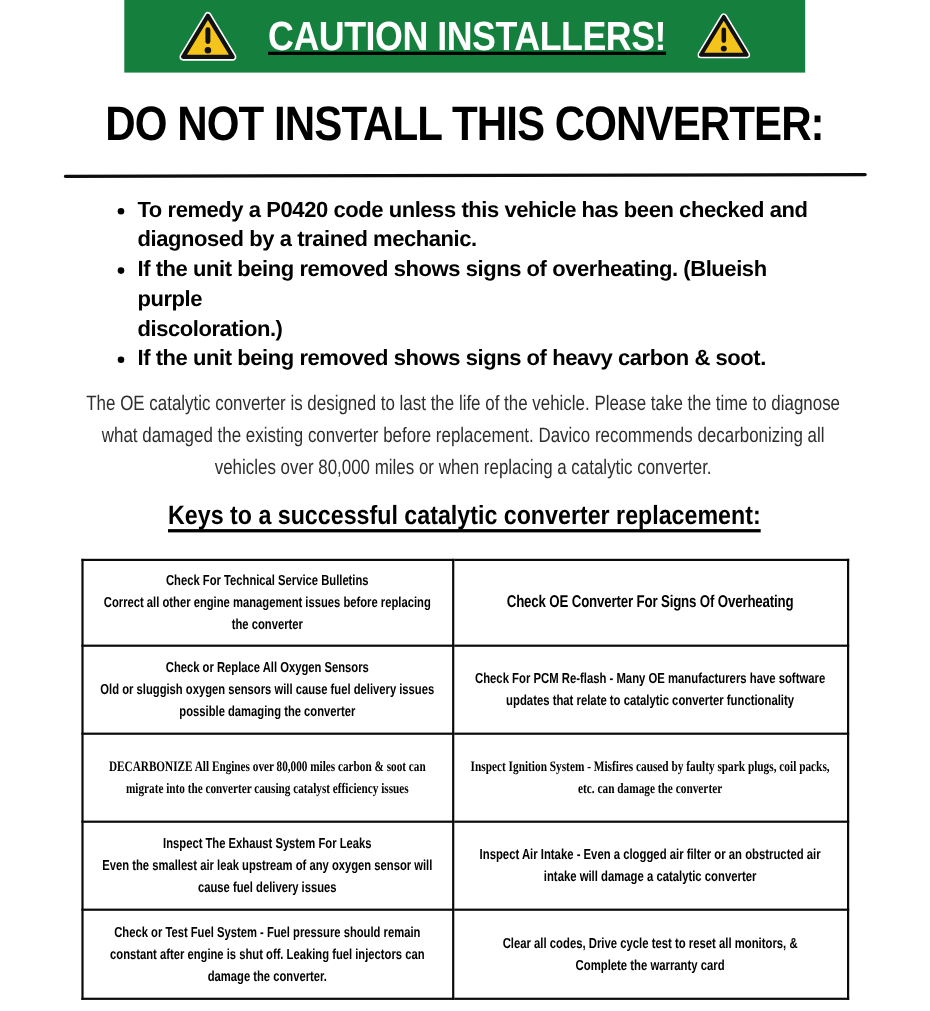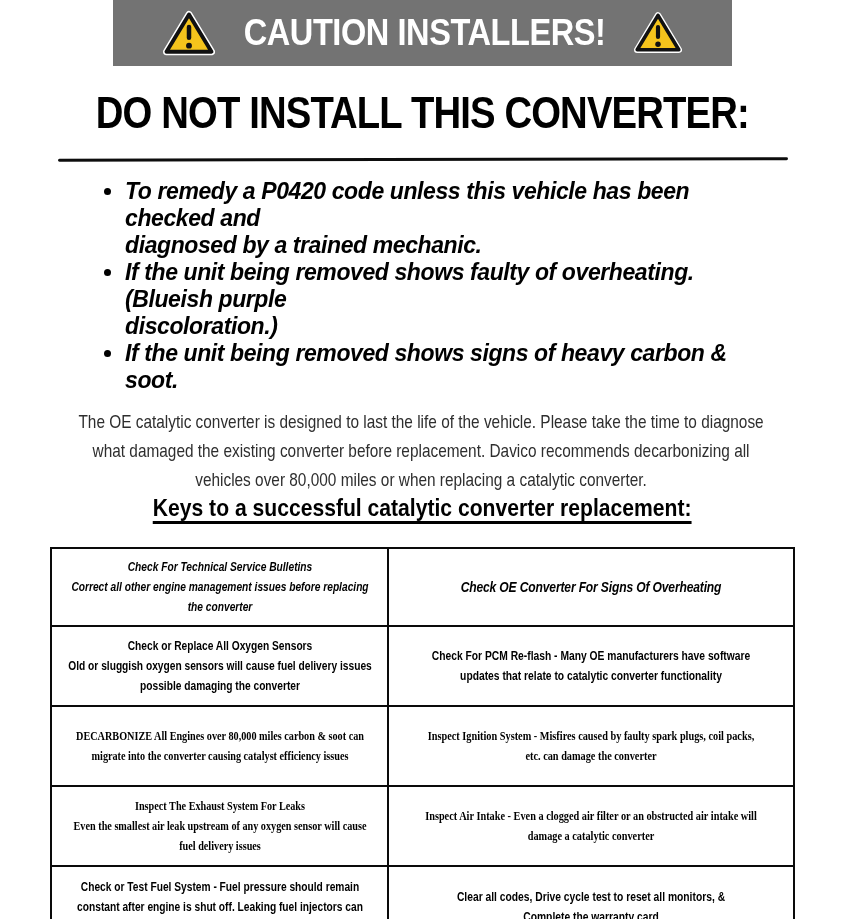--- a/index.html
+++ b/index.html
@@ -8,23 +8,24 @@
     background: #ffffff;
     width: 845px; height: 919px;
     overflow: hidden;
     font-family: "Liberation Sans", sans-serif;
     color: #000;
   }
   
   .banner {
     width: 619px; height: 66px;
     margin: 0 auto;
-    background: #737373;
+    background: #15803d;
     display: flex; align-items: center; justify-content: center;
     gap: 4px;
+    text-decoration: underline;
   }
   .banner-title {
     color: #ffffff;
     font-size: 37px;
     font-weight: bold;
     letter-spacing: -0.5px;
     display: inline-block;
     transform: scaleX(0.88);
     white-space: nowrap;
   }
@@ -52,42 +53,42 @@
     transform: rotate(-0.12deg);
   }
   
   .warnings {
     margin: 17px 0 0 99px;
     padding-left: 26px;
     width: 640px;
     list-style: disc;
   }
   .warnings li {
-    font-size: 23px;
+    font-size: 20px;
     font-weight: bold;
     line-height: 27px;
     letter-spacing: -0.4px;
     white-space: pre-line;
-    font-style: italic;
   }
   
   .intro {
     margin-top: 13px;
     margin-left: 12px;
     width: 1010px;
     transform: scaleX(0.81);
     transform-origin: 0 0;
     text-align: center;
     font-size: 19px;
     line-height: 29px;
     color: #2e2e2e;
     white-space: pre-line;
   }
   
   .keys-heading {
+    margin-top: 15px;
     text-align: center;
     height: 34px;
   }
   .keys-heading span {
     display: inline-block;
     font-size: 24px;
     font-weight: bold;
     transform: scaleX(0.88);
     white-space: nowrap;
     text-decoration: underline;
@@ -102,25 +103,25 @@
     table-layout: fixed;
   }
   table.checklist td {
     border: 2.5px solid #0a0a0a;
     vertical-align: middle;
     text-align: center;
     padding: 2px 0;
     overflow: visible;
   }
   td.col-left  { width: 337px; }
-  td.col-right { width: 406px; }
-  tr.r1 { height: 78px; font-style: italic; }
+  td.col-right { width: 359px; }
+  tr.r1 { height: 78px; }
   tr.r2 { height: 80px; }
   tr.r3 { height: 80px; font-family: Liberation Serif, serif; }
-  tr.r4 { height: 80px; font-family: Liberation Serif, serif; }
+  tr.r4 { height: 80px; }
   tr.r5 { height: 66px; }
   tr.r6 { height: 81px; }
   .ci {
     display: block;
     font-weight: bold;
     font-size: 13.2px;
     line-height: 20px;
     white-space: pre-line;
     text-align: center;
   }
@@ -149,21 +150,21 @@
 
 <div class="main-heading">
   <span>DO NOT INSTALL THIS CONVERTER:</span>
 </div>
 
 <div class="divider"></div>
 
 <ul class="warnings">
   <li>To remedy a P0420 code unless this vehicle has been checked and
 diagnosed by a trained mechanic.</li>
-  <li>If the unit being removed shows faulty of overheating. (Blueish purple
+  <li>If the unit being removed shows signs of overheating. (Blueish purple
 discoloration.)</li>
   <li>If the unit being removed shows signs of heavy carbon &amp; soot.</li>
 </ul>
 
 <div class="intro">The OE catalytic converter is designed to last the life of the vehicle. Please take the time to diagnose
 what damaged the existing converter before replacement. Davico recommends decarbonizing all
 vehicles over 80,000 miles or when replacing a catalytic converter.</div>
 
 <div class="keys-heading">
   <span>Keys to a successful catalytic converter replacement:</span>

